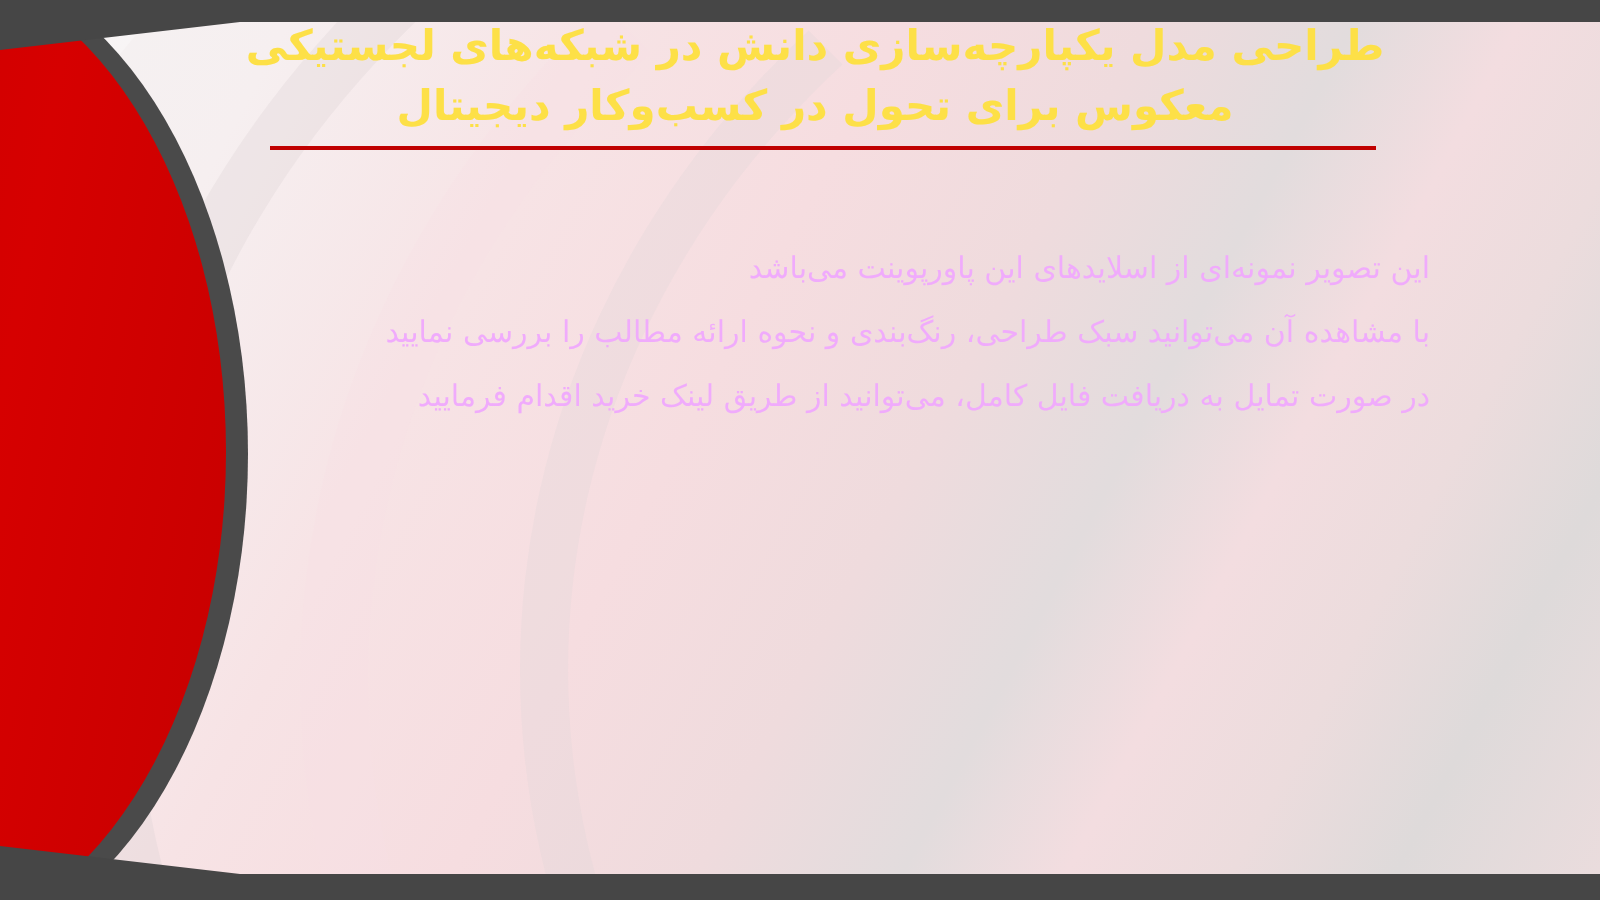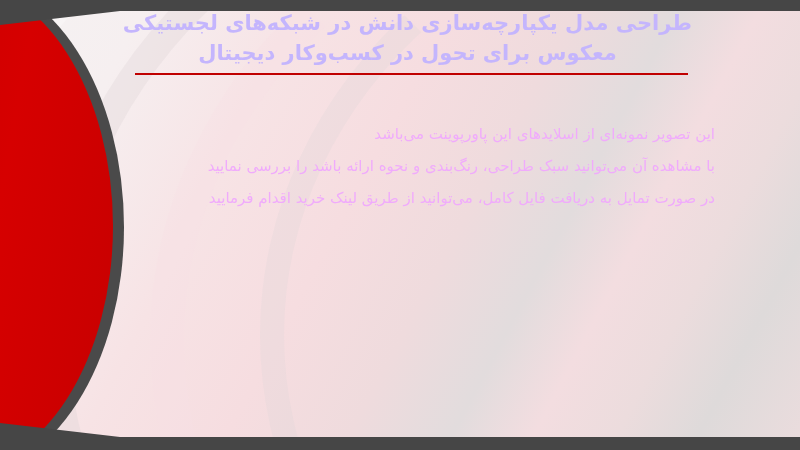--- a/index.html
+++ b/index.html
@@ -115,21 +115,21 @@
   
   .title-block {
     position: absolute;
     left: 120px; top: 8px;
     width: 575px;
     text-align: center;
     z-index: 5;
   }
   .title-line {
     font-family: "DejaVu Sans", sans-serif;
-    color: #c4b5fd;
+    color: #fde047;
     font-size: 21px;
     font-weight: bold;
     line-height: 30px;
     direction: rtl;
     white-space: nowrap;
   }
   .title-rule {
     position: absolute;
     left: 135px; top: 73px;
     width: 553px; height: 0;
@@ -185,17 +185,17 @@
   <div class="frame-bottom-slant"></div>
 
   <div class="title-block">
     <div class="title-line">طراحی مدل یکپارچه‌سازی دانش در شبکه‌های لجستیکی</div>
     <div class="title-line">معکوس برای تحول در کسب‌وکار دیجیتال</div>
   </div>
   <div class="title-rule"></div>
 
   <div class="body-block">
     <div class="body-line">این تصویر نمونه‌ای از اسلایدهای این پاورپوینت می‌باشد</div>
-    <div class="body-line">با مشاهده آن می‌توانید سبک طراحی، رنگ‌بندی و نحوه ارائه باشد را بررسی نمایید</div>
+    <div class="body-line">با مشاهده آن می‌توانید سبک طراحی، رنگ‌بندی و نحوه ارائه مطالب را بررسی نمایید</div>
     <div class="body-line">در صورت تمایل به دریافت فایل کامل، می‌توانید از طریق لینک خرید اقدام فرمایید</div>
   </div>
 
 </div>
 
 </body></html>

